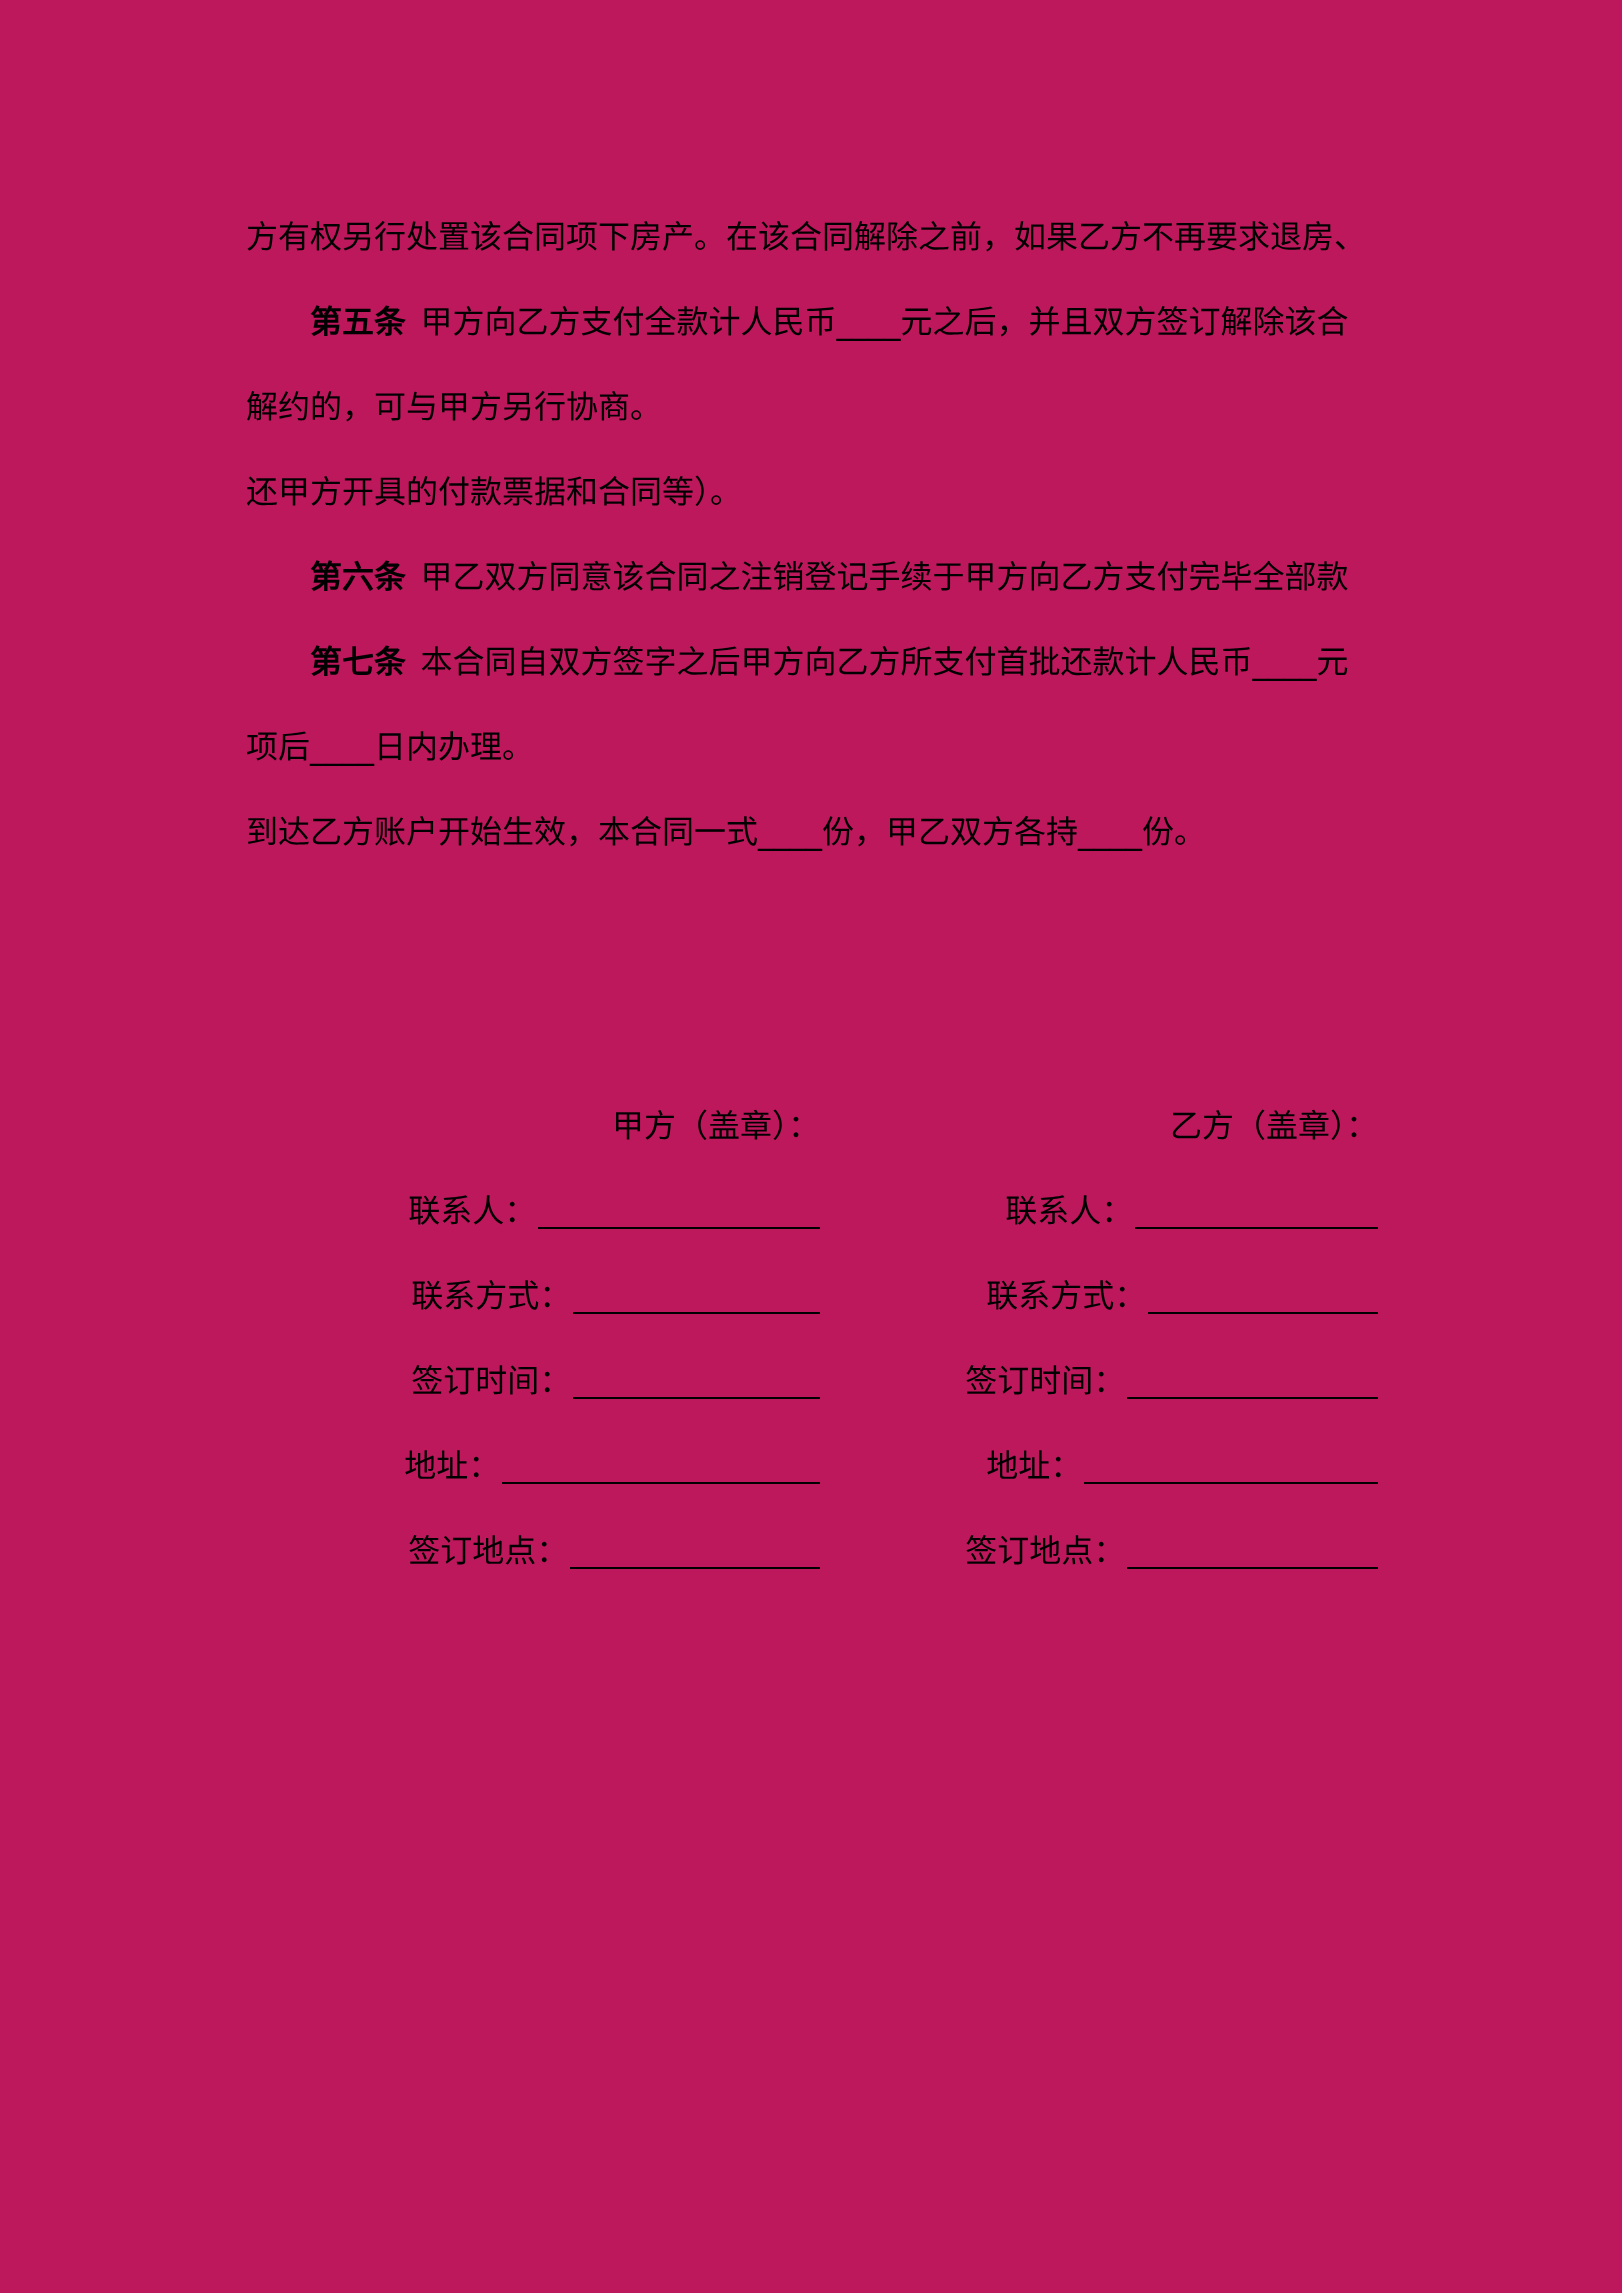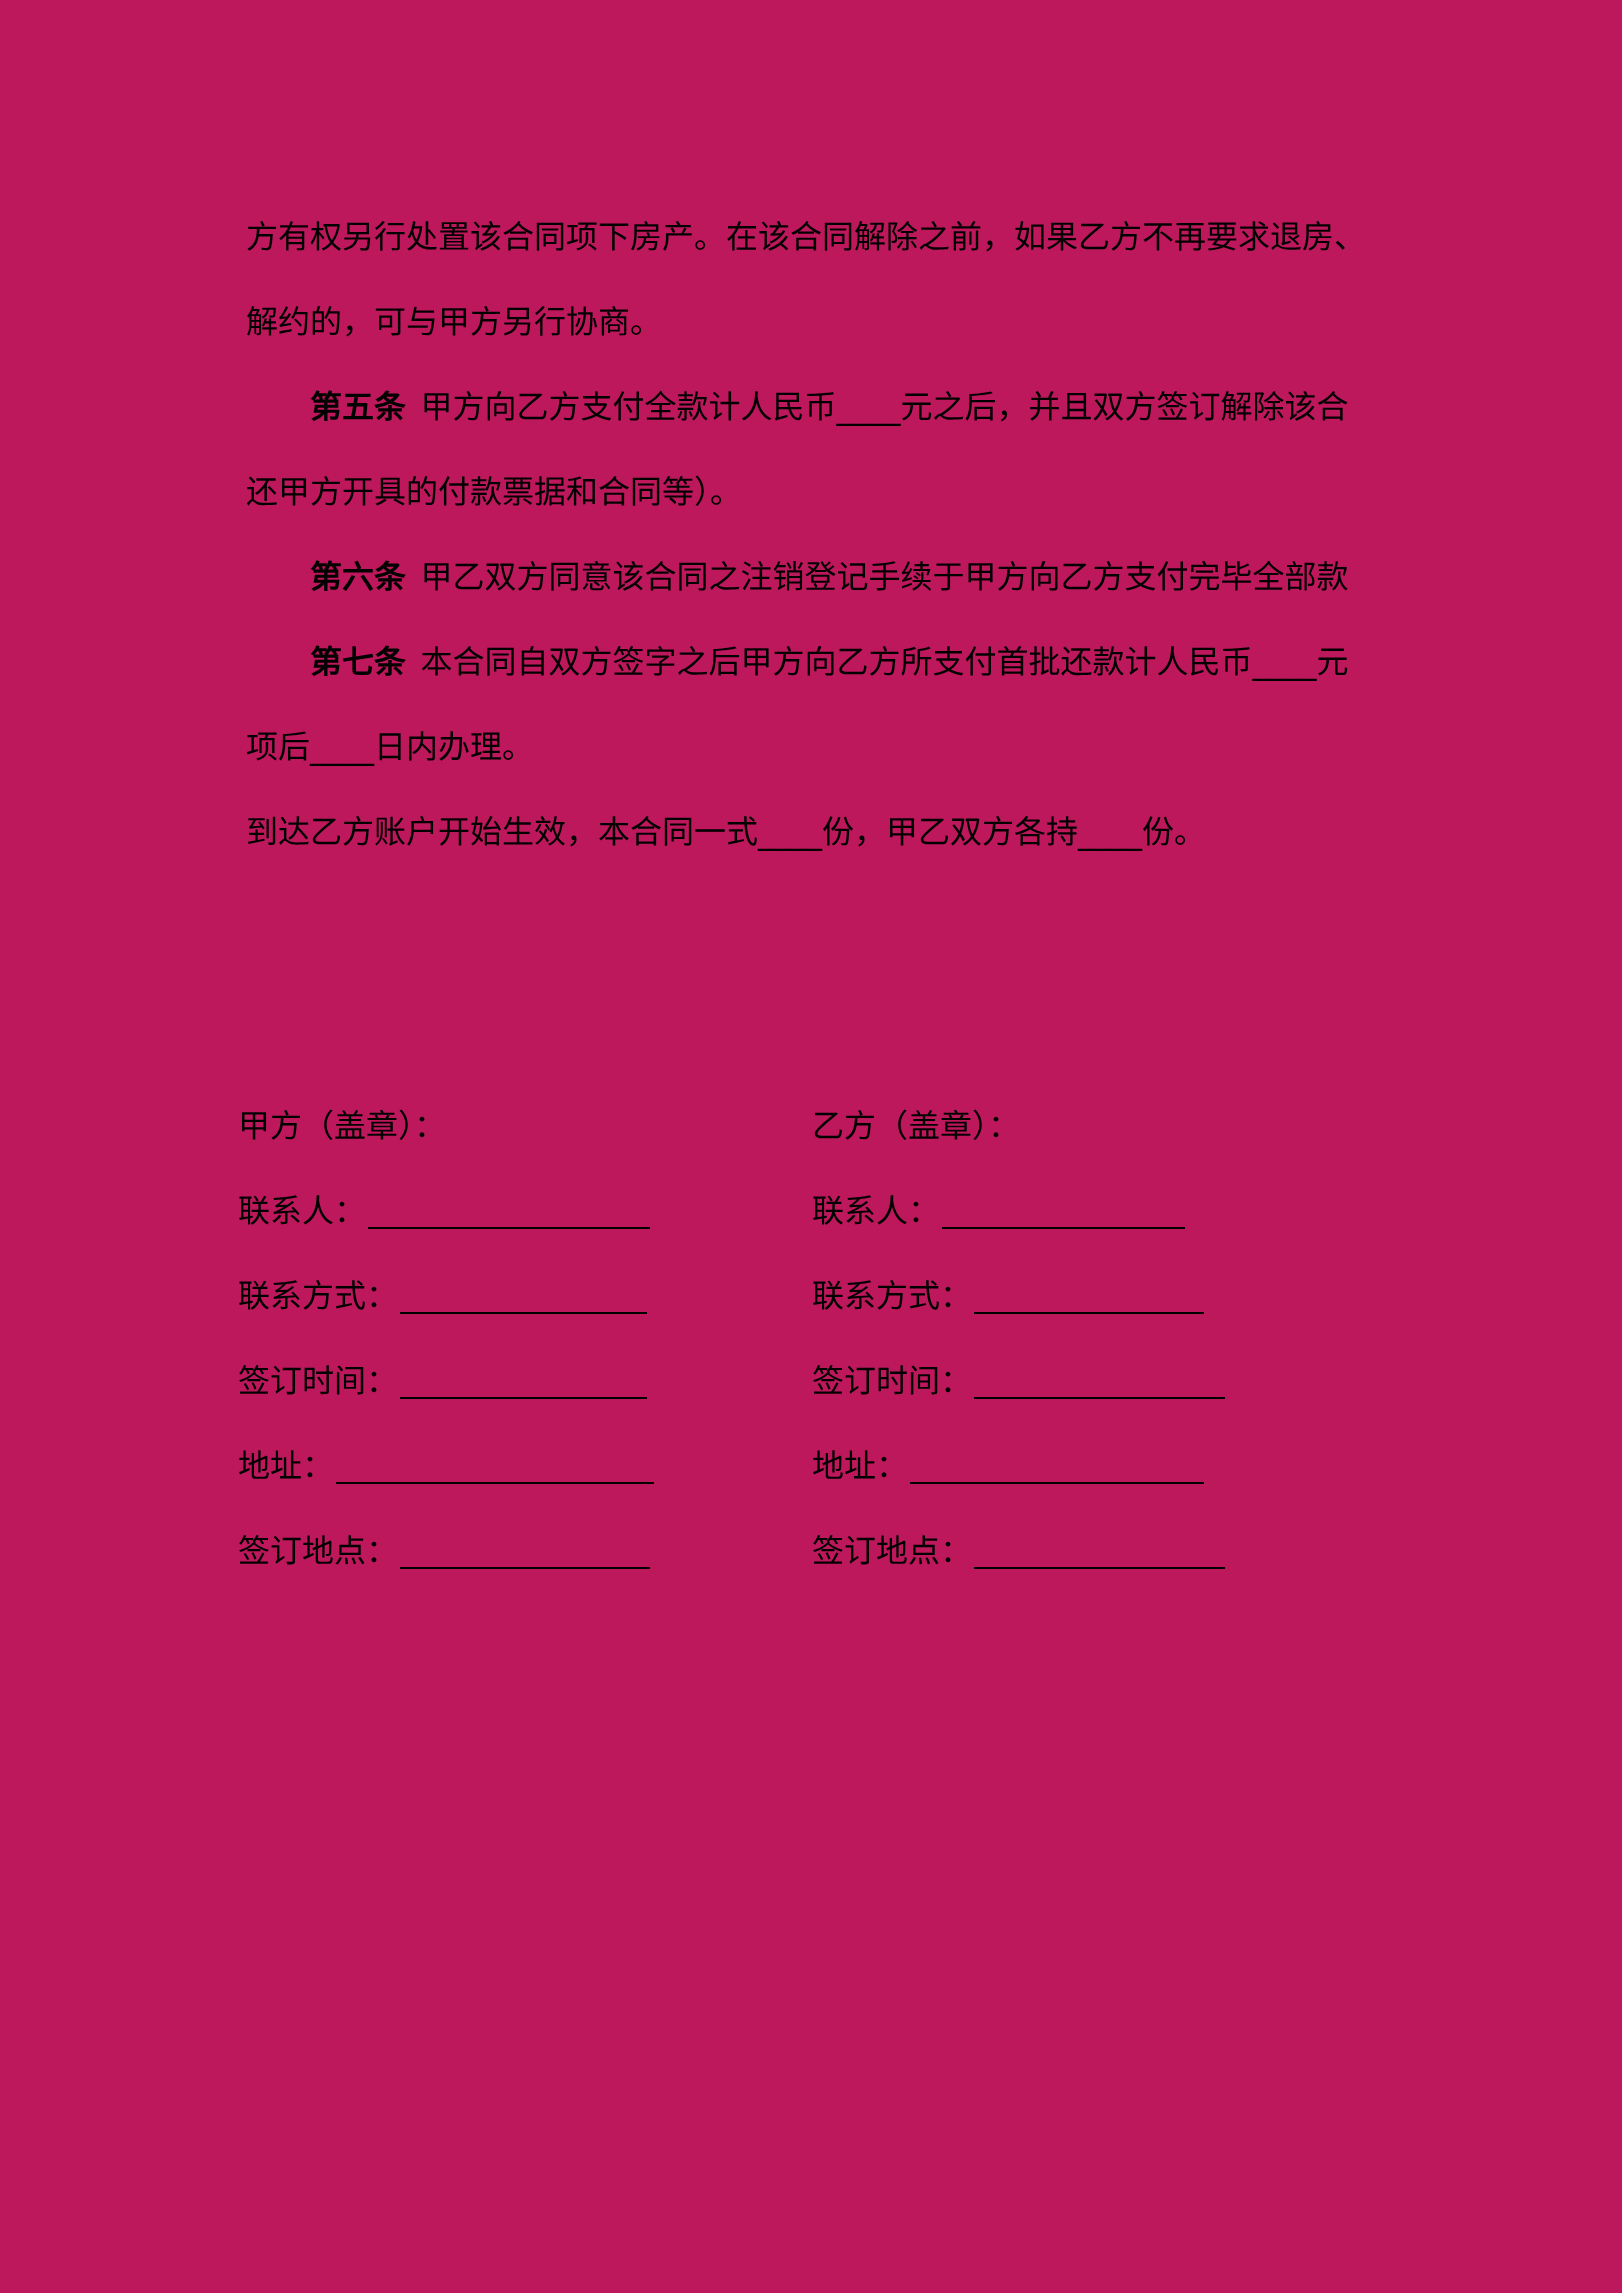--- a/index.html
+++ b/index.html
@@ -31,23 +31,24 @@
     white-space: nowrap;
     letter-spacing: 0;
   }
   .indent { padding-left: 64px; }
   .clause-label {
     font-weight: bold;
     margin-right: 14.5px;
   }
   .signature {
     position: absolute;
-    left: 238px;
+    left: 246px;
     top: 1084px;
     width: 1132px;
+    text-align: right;
   }
   .sig-row {
     display: grid;
     grid-template-columns: 574px 1fr;
     height: 85px;
     line-height: 85px;
     font-size: 32px;
     white-space: nowrap;
   }
   .sig-cell { white-space: nowrap; }
@@ -67,24 +68,24 @@
   .w275 { width: 250px; }
   .w276 { width: 251px; }
 </style>
 </head>
 <body>
 
 <div class="page">
 
   <div class="body-text">
     <div class="line">方有权另行处置该合同项下房产。在该合同解除之前，如果乙方不再要求退房、</div>
-    <div class="line">解约的，可与甲方另行协商。</div>
     <div class="line indent">
       <span class="clause-label">第五条</span><span>甲方向乙方支付全款计人民币____元之后，并且双方签订解除该合</span>
     </div>
+    <div class="line">解约的，可与甲方另行协商。</div>
     <div class="line">还甲方开具的付款票据和合同等）。</div>
     <div class="line indent">
       <span class="clause-label">第六条</span><span>甲乙双方同意该合同之注销登记手续于甲方向乙方支付完毕全部款</span>
     </div>
     <div class="line indent">
       <span class="clause-label">第七条</span><span>本合同自双方签字之后甲方向乙方所支付首批还款计人民币____元</span>
     </div>
     <div class="line">项后____日内办理。</div>
     <div class="line">到达乙方账户开始生效，本合同一式____份，甲乙双方各持____份。</div>
   </div>

